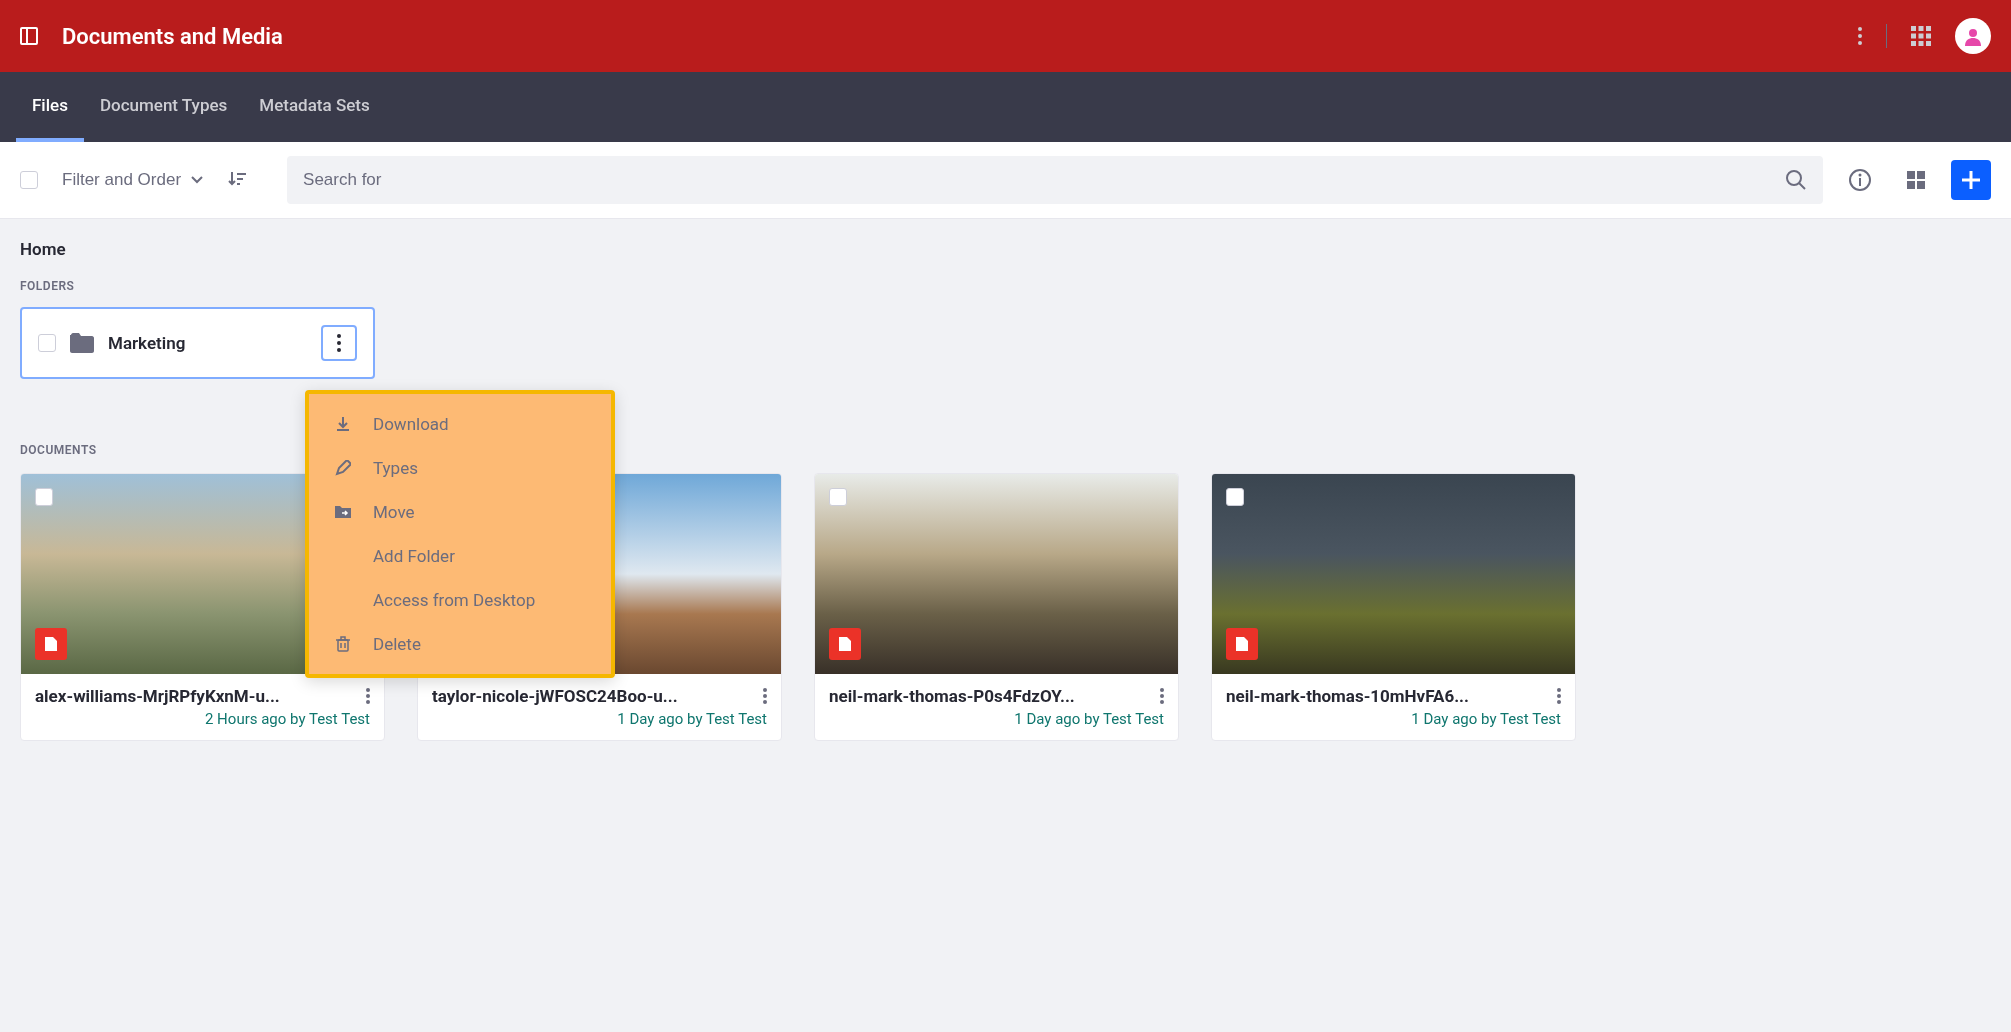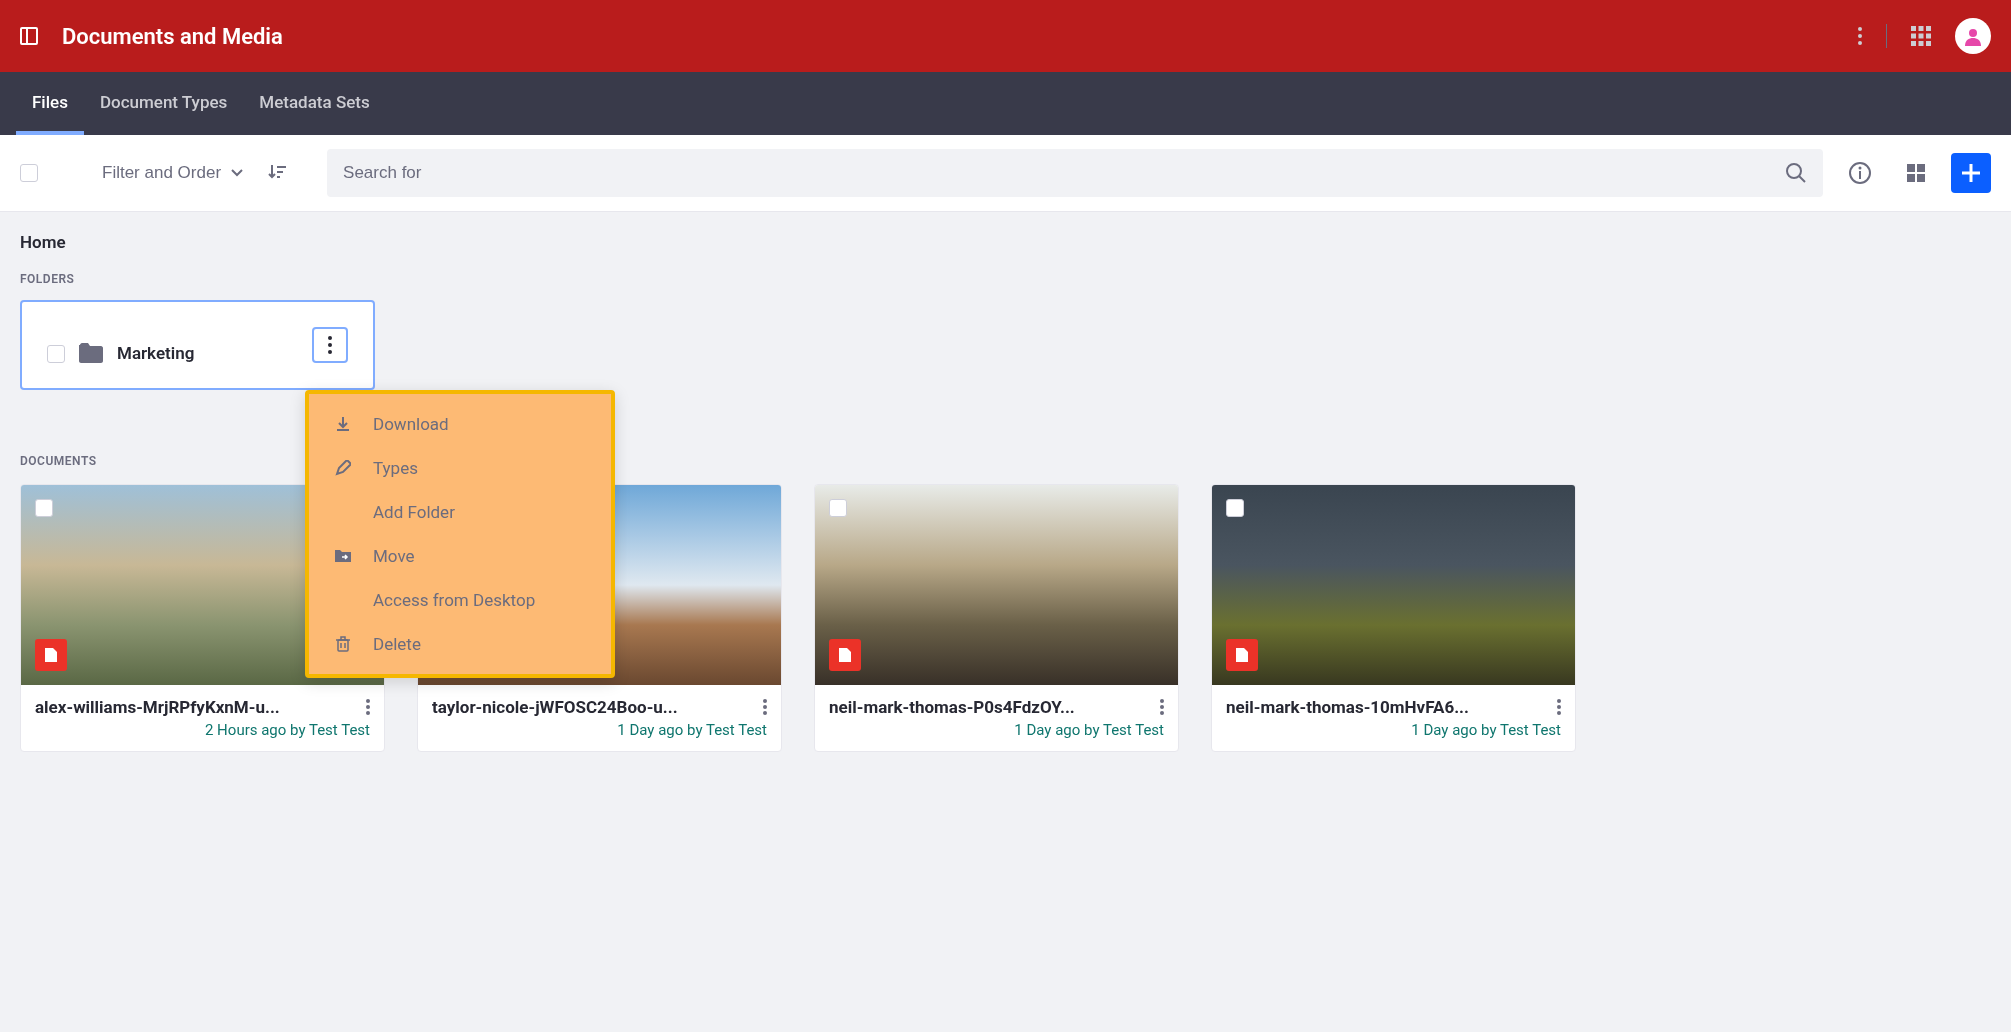--- a/index.html
+++ b/index.html
@@ -10,43 +10,43 @@
 .header-left { display: flex; align-items: center; gap: 24px; flex: 1; }
 .panel-icon { width: 18px; height: 18px; border: 2px solid #fff; border-radius: 2px; position: relative; }
 .panel-icon::before { content: ''; position: absolute; left: 4px; top: 0; bottom: 0; width: 2px; background: #fff; }
 .header-title { font-size: 22px; font-weight: 600; }
 .header-right { display: flex; align-items: center; gap: 24px; }
 .header-sep { width: 1px; height: 24px; background: #6b6c7e; }
 .avatar { width: 36px; height: 36px; border-radius: 50%; background: #fff; display: flex; align-items: center; justify-content: center; }
 .avatar svg { fill: #e647a9; }
 
 
-.tabs { background: #393a4a; display: flex; padding: 0 16px; height: 63px; }
+.tabs { background: #393a4a; display: flex; padding: 0 16px; height: 70px; }
 .tab { padding: 0 16px; display: flex; align-items: center; color: #cdcdd3; font-size: 17px; font-weight: 500; cursor: pointer; border-bottom: 4px solid transparent; }
 .tab.active { color: #fff; border-bottom-color: #80acff; }
 
 
 .toolbar { background: #fff; display: flex; align-items: center; padding: 14px 20px; gap: 16px; border-bottom: 1px solid #e7e7ed; }
 .checkbox { width: 18px; height: 18px; border: 1px solid #cdced9; border-radius: 3px; background: #fff; cursor: pointer; }
-.filter-btn { display: flex; align-items: center; gap: 10px; font-size: 17px; color: #6b6c7e; cursor: pointer; background: none; border: none; padding: 0 8px; margin-left: 40px; }
+.filter-btn { display: flex; align-items: center; gap: 10px; font-size: 17px; color: #6b6c7e; cursor: pointer; background: none; border: none; padding: 0 8px; }
 .sort-icon { color: #6b6c7e; cursor: pointer; }
 .search-box { flex: 1; background: #f1f2f5; border-radius: 4px; display: flex; align-items: center; padding: 0 16px; height: 48px; margin-left: 24px; }
 .search-input { flex: 1; border: none; background: transparent; font-size: 17px; color: #6b6c7e; outline: none; }
 .search-input::placeholder { color: #6b6c7e; }
 .toolbar-icon { color: #6b6c7e; cursor: pointer; padding: 10px; }
 .add-btn { width: 40px; height: 40px; background: #0b5fff; border-radius: 4px; display: flex; align-items: center; justify-content: center; cursor: pointer; }
 .add-btn svg { fill: #fff; }
 
 
 .content { padding: 20px; }
 .breadcrumb { font-size: 17px; font-weight: 600; margin-bottom: 20px; }
 .section-label { font-size: 12px; font-weight: 600; letter-spacing: 0.5px; color: #6b6c7e; margin-bottom: 14px; text-transform: uppercase; }
 
 
-.folder-card { width: 355px; background: #fff; border: 2px solid #80acff; border-radius: 4px; display: flex; align-items: flex-end; padding: 25px; gap: 14px; }
+.folder-card { width: 355px; background: #fff; border: 2px solid #80acff; border-radius: 4px; display: flex; align-items: center; padding: 16px; gap: 14px; }
 .folder-name { font-size: 17px; font-weight: 600; flex: 1; }
 .kebab-btn { width: 36px; height: 36px; border: 2px solid #80acff; border-radius: 4px; display: flex; align-items: center; justify-content: center; cursor: pointer; }
 
 
 .dropdown { position: absolute; left: 305px; top: 390px; width: 310px; background: #fdba74; border: 4px solid #f5b700; border-radius: 4px; padding: 8px 0; box-shadow: 0 4px 16px rgba(0,0,0,0.15); z-index: 100; }
 .dropdown-item { display: flex; align-items: center; gap: 20px; padding: 12px 24px; font-size: 17px; color: #6b6c7e; cursor: pointer; }
 .dropdown-item .di-icon { width: 20px; display: flex; align-items: center; justify-content: center; }
 
 
 .doc-grid { display: flex; gap: 32px; margin-top: 16px; }
@@ -190,31 +190,31 @@
     </div>
     <div class="dropdown-item">
       <span class="di-icon">
           <svg width="16" height="16" viewBox="0 0 16 16" fill="none" stroke="#6b6c7e" stroke-width="2">
             <path d="M2 14 L4 8 L12 0 L16 4 L8 12 L2 14 Z"></path>
           </svg>
         </span>
       <span>Types</span>
     </div>
     <div class="dropdown-item">
-      <span class="di-icon"></span>
-      <span>Add Folder</span>
-    </div>
-    <div class="dropdown-item">
       <span class="di-icon">
           <svg width="18" height="14" viewBox="0 0 18 14" fill="#6b6c7e">
             <path d="M1 1 L6 1 L8 3 L17 3 L17 13 L1 13 Z"></path>
             <path d="M8 8 L13 8 M11 6 L13 8 L11 10" stroke="#fff" stroke-width="1.5" fill="none"></path>
           </svg>
         </span>
       <span>Move</span>
+    </div>
+    <div class="dropdown-item">
+      <span class="di-icon"></span>
+      <span>Add Folder</span>
     </div>
     <div class="dropdown-item">
       <span class="di-icon"></span>
       <span>Access from Desktop</span>
     </div>
     <div class="dropdown-item">
       <span class="di-icon">
           <svg width="14" height="16" viewBox="0 0 14 16" fill="none" stroke="#6b6c7e" stroke-width="1.5">
             <rect x="2" y="4" width="10" height="11" rx="1"></rect>
             <path d="M0 4 L14 4 M5 1 L9 1 L9 4 L5 4 Z M5 7 L5 12 M9 7 L9 12"></path>

